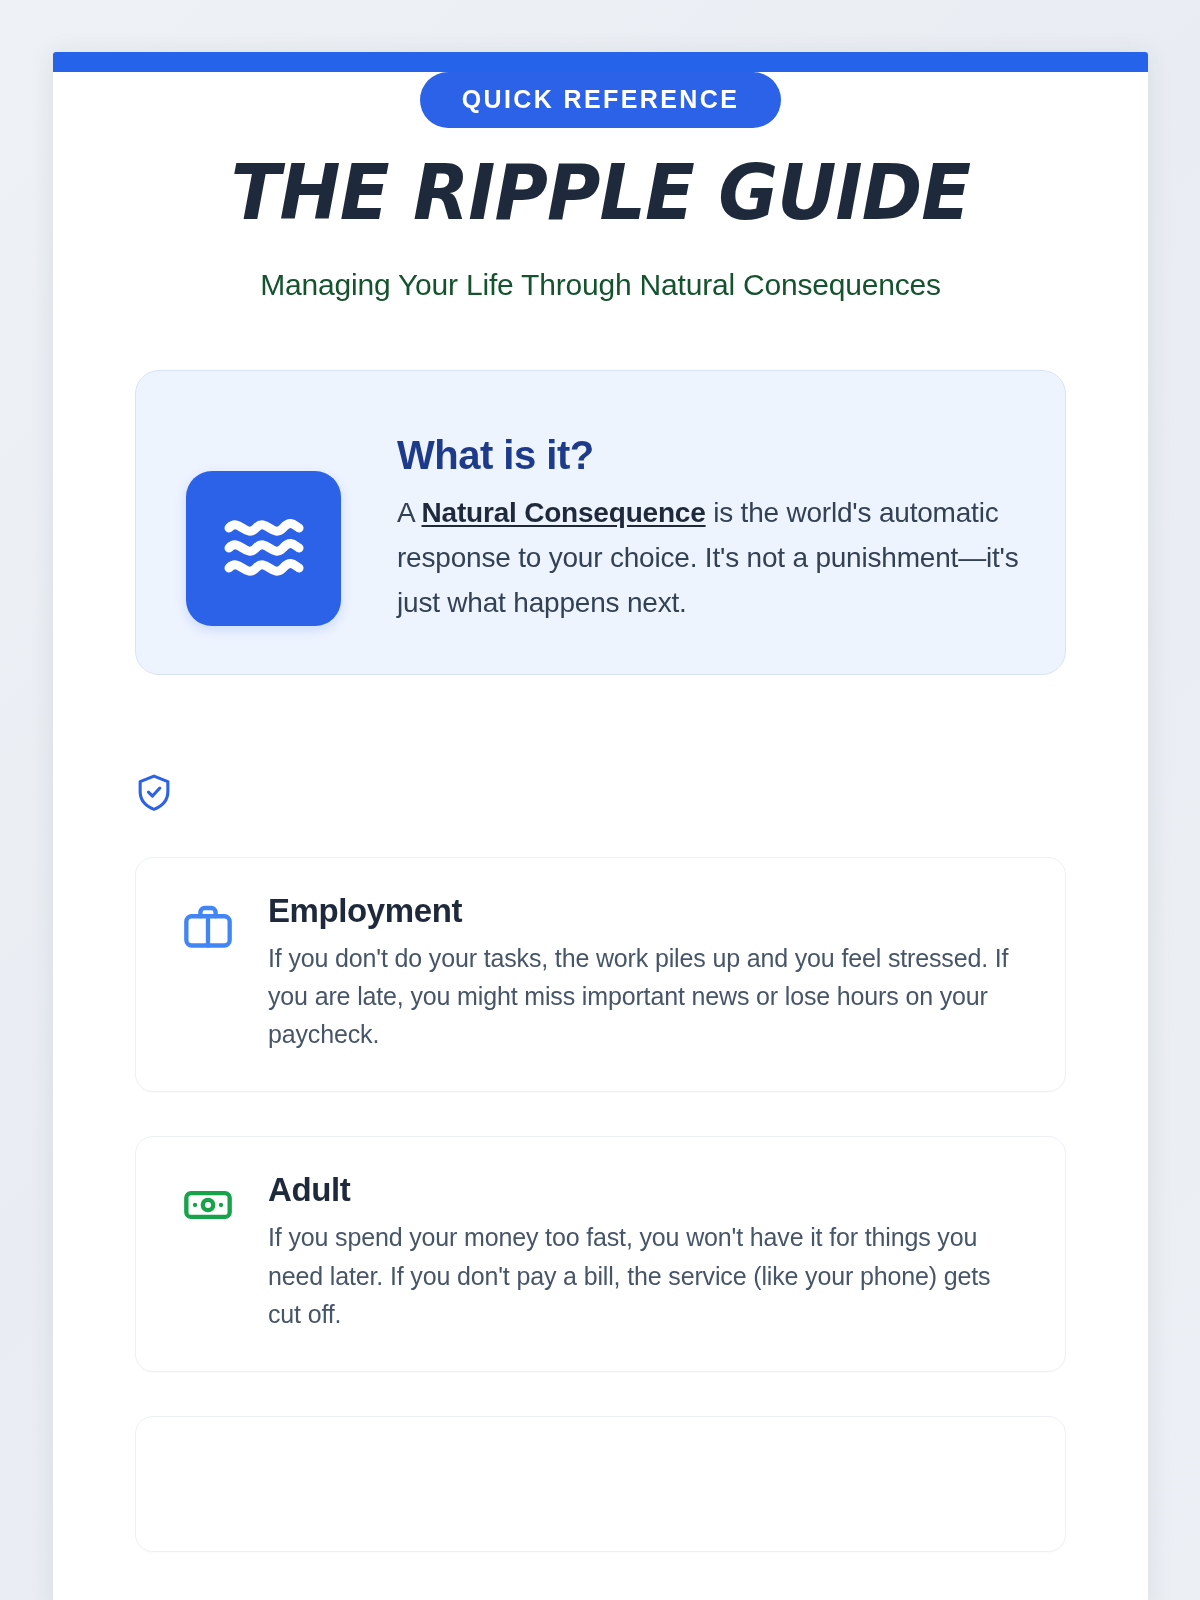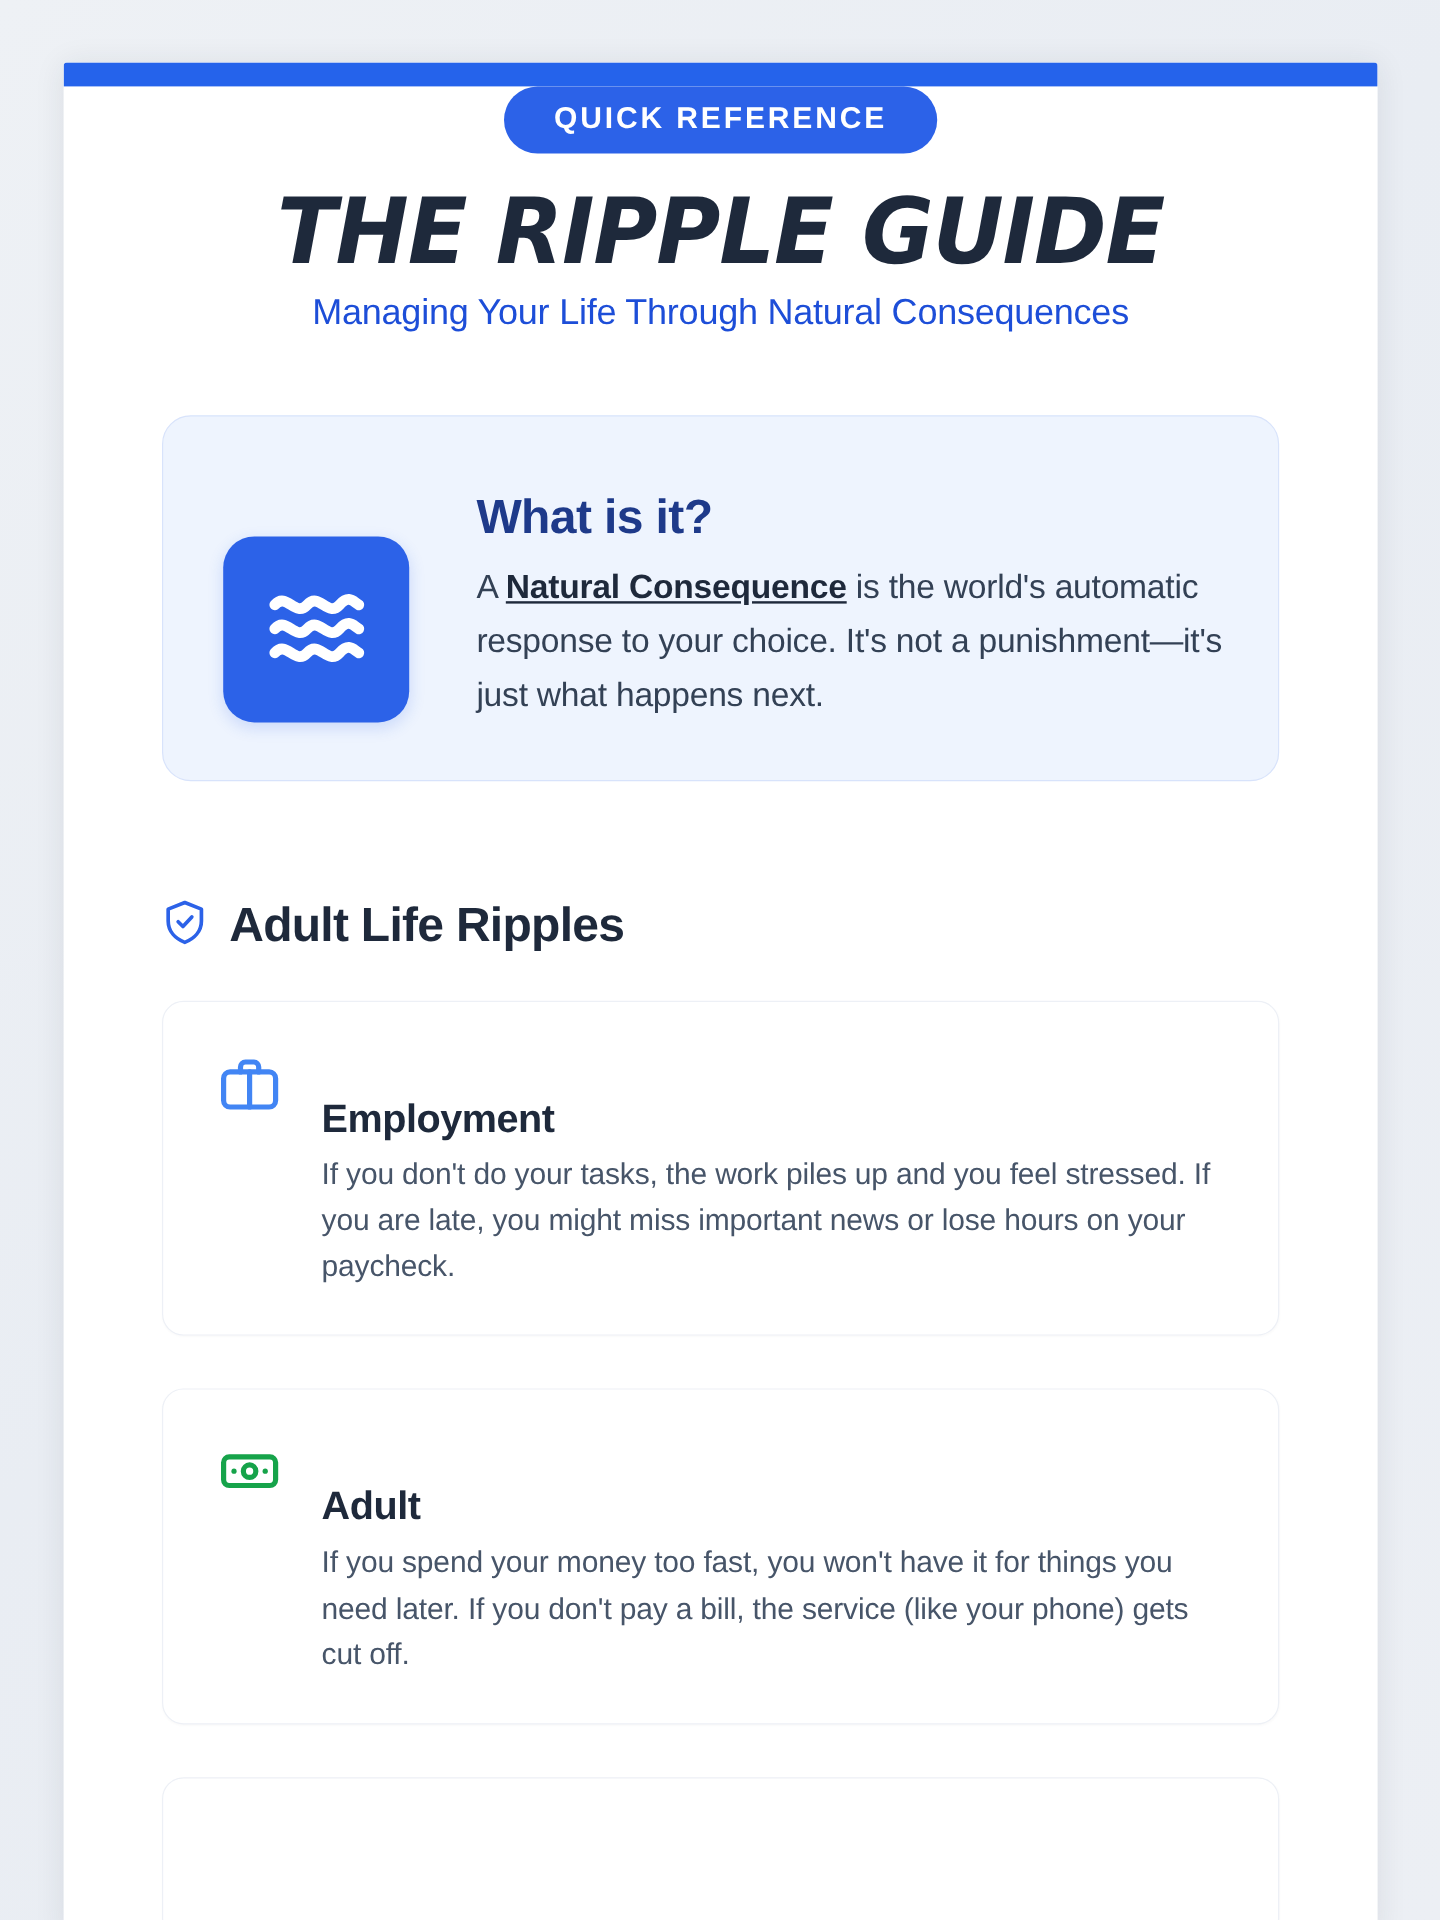--- a/index.html
+++ b/index.html
@@ -62,24 +62,24 @@
     font-size: 76px;
     font-weight: 700;
     font-style: italic;
     letter-spacing: -1px;
     color: #1e293b;
     line-height: 1.02;
     transform: scaleX(0.96);
   }
 
   .subtitle {
-    margin-top: 12px;
+    margin-top: 36px;
     font-size: 30px;
     font-weight: 400;
-    color: #1d4ed8;
+    color: #14532d;
     letter-spacing: -0.2px;
   }
 
   
   .intro-card {
     margin-top: 68px;
     background: #eef4fe;
     border: 1px solid #d8e3fb;
     border-radius: 24px;
     padding: 42px 46px 48px 50px;
@@ -157,21 +157,21 @@
   .ripple-icon {
     flex: 0 0 auto;
     width: 56px;
     height: 56px;
     display: flex;
     align-items: center;
     justify-content: center;
     margin-top: 6px;
   }
 
-  .ripple-body { flex: 1 1 auto; margin-top: 44px; }
+  .ripple-body { flex: 1 1 auto; }
 
   .ripple-title {
     font-size: 33px;
     font-weight: 700;
     color: #1e293b;
     letter-spacing: -0.4px;
     margin-bottom: 9px;
   }
 
   .ripple-text {
@@ -212,21 +212,20 @@
       </div>
     </div>
 
     <div class="section-head">
       <span>
         <svg width="38" height="40" viewBox="0 0 24 26" fill="none" stroke="#2c62e8" stroke-width="2" stroke-linecap="round" stroke-linejoin="round">
           <path d="M12 2 L21 5.6 V12 c0 5.6 -3.9 9.6 -9 11.6 C6.9 21.6 3 17.6 3 12 V5.6 Z"></path>
           <path d="M8.4 12.4 L11 15 L15.8 9.8"></path>
         </svg>
       </span>
-      <span class="section-title">Adult Life Ripples</span>
     </div>
 
     <div class="ripple-card">
       <div class="ripple-icon">
         <svg width="52" height="52" viewBox="0 0 24 24" fill="none" stroke="#4285f4" stroke-width="2" stroke-linecap="round" stroke-linejoin="round">
           <rect x="2" y="7.5" width="20" height="13.5" rx="2.5"></rect>
           <path d="M8.5 7.5 V5.6 A1.9 1.9 0 0 1 10.4 3.7 h3.2 A1.9 1.9 0 0 1 15.5 5.6 V7.5"></path>
           <path d="M12 7.5 V21"></path>
         </svg>
       </div>

